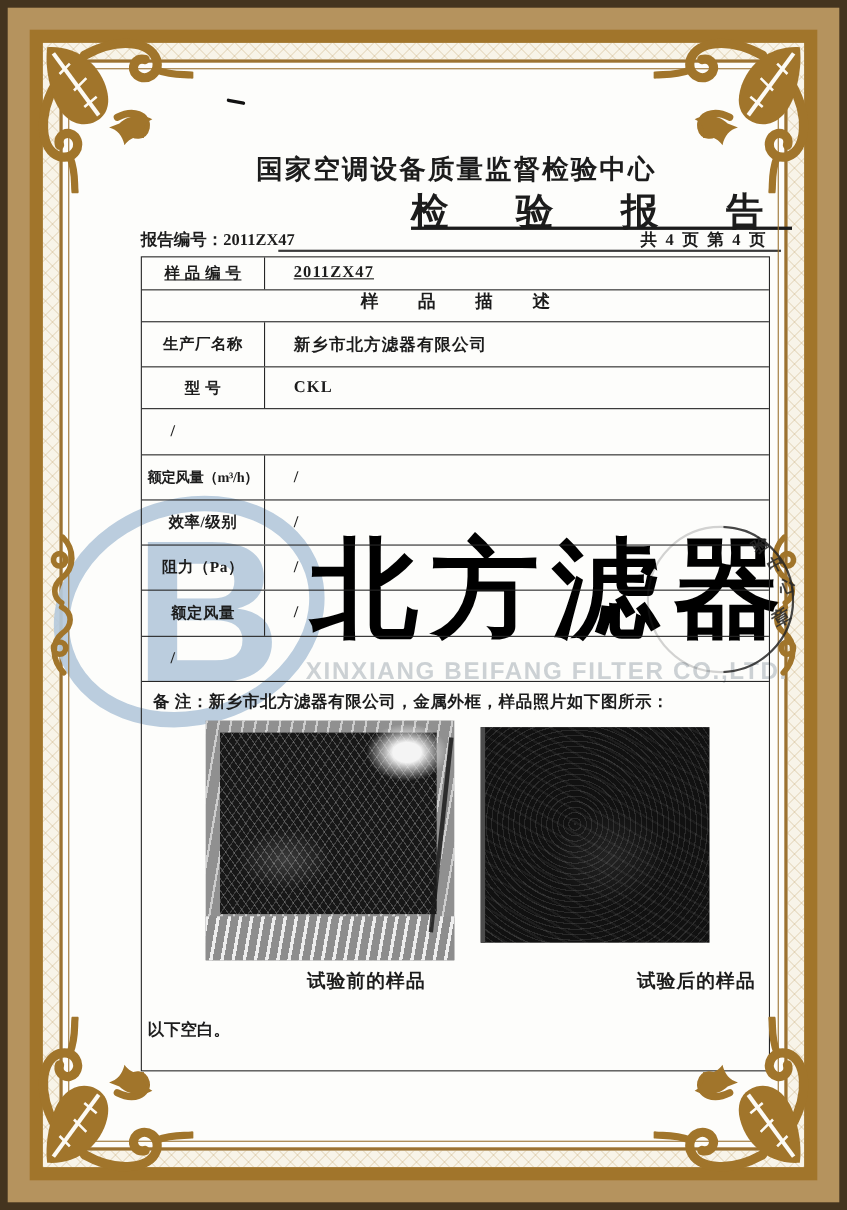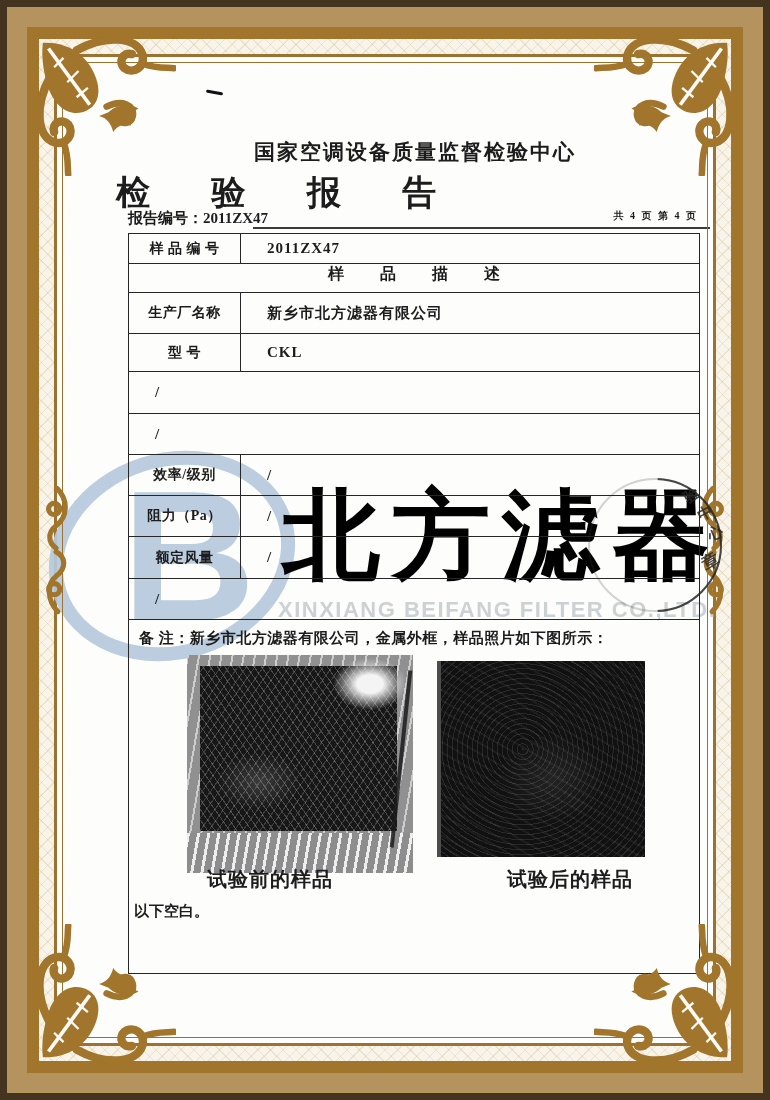--- a/index.html
+++ b/index.html
@@ -30,34 +30,34 @@
   .wm-logo{position:absolute;left:44px;top:438px;width:256px;height:236px;z-index:1;opacity:.92;}
   .wm-cn{position:absolute;left:282px;top:486px;z-index:1;
          font-family:"Liberation Sans","DejaVu Sans",sans-serif;font-weight:800;
          font-size:98px;line-height:1;letter-spacing:12px;color:#000000;white-space:nowrap;}
   .wm-en{position:absolute;left:278px;top:597px;z-index:1;
          font-family:"Liberation Sans","DejaVu Sans",sans-serif;font-weight:700;
          font-size:22px;letter-spacing:1.5px;color:#ccd1d4;white-space:nowrap;}
 
   
   .org-title{position:absolute;left:100px;right:40px;top:138px;text-align:center;z-index:2;
-    font-family:"Liberation Sans","DejaVu Sans",sans-serif;font-weight:700;font-size:21px;letter-spacing:2px;}
-  .report-title{position:absolute;left:90px;right:50px;top:170px;text-align:left;z-index:2;
+    font-family:"Liberation Sans","DejaVu Sans",sans-serif;font-weight:700;font-size:24px;letter-spacing:2px;}
+  .report-title{position:absolute;left:90px;right:50px;top:170px;text-align:right;z-index:2;
     font-family:"Liberation Sans","DejaVu Sans",sans-serif;font-weight:700;font-size:34px;
-    letter-spacing:26px;text-indent:26px;}
+    letter-spacing:26px;text-indent:26px;text-decoration:underline;}
   .report-no{position:absolute;left:128px;top:209px;z-index:2;font-size:15px;font-weight:700;}
-  .page-info{position:absolute;right:72px;top:209px;z-index:2;font-size:10px;font-weight:700;letter-spacing:2px;}
+  .page-info{position:absolute;right:72px;top:209px;z-index:2;font-size:15px;font-weight:700;letter-spacing:2px;}
   .header-rule{position:absolute;left:253px;top:227px;width:457px;height:1.5px;background:#3a3a3a;z-index:2;}
   .pen-mark{position:absolute;left:206px;top:91px;width:17px;height:3.2px;background:#111;
             transform:rotate(11deg);border-radius:2px;z-index:3;}
 
   
   .tbl{position:absolute;left:128px;top:233px;width:570px;border:1.6px solid #262626;z-index:2;}
   .trow{display:flex;border-top:1.4px solid #262626;box-sizing:border-box;}
-  .trow:first-child{border-top:none;}
+  .trow:first-child{border-top:none;text-decoration:underline;}
   .lcell{width:112px;flex:0 0 112px;border-right:1.4px solid #262626;display:flex;align-items:center;
          justify-content:center;font-weight:700;font-size:14px;white-space:nowrap;letter-spacing:.5px;box-sizing:border-box;}
   .lcell.tight{font-size:13px;letter-spacing:-.3px;}
   .vcell{flex:1;display:flex;align-items:center;padding-left:26px;font-size:15px;font-weight:600;letter-spacing:1px;}
   .header-row{justify-content:center;align-items:flex-start;font-weight:700;font-size:16px;
               letter-spacing:16px;text-indent:16px;}
   .remark-row{display:block;position:relative;}
   .remark-text{position:absolute;left:10px;top:9px;font-size:15px;font-weight:700;letter-spacing:.5px;}
 
   
@@ -73,24 +73,24 @@
   .pb-bottom{position:absolute;left:0;right:0;bottom:0;height:40px;background:#8d8d8d;
     background-image:repeating-linear-gradient(100deg, rgba(255,255,255,.85) 0 3px, transparent 3px 10px);}
   .pb-streak{position:absolute;left:270px;top:50px;width:3.5px;height:178px;background:#1b1b1b;
     transform:rotate(6deg);opacity:.85;}
   .photo-after{position:absolute;left:308px;top:41px;width:208px;height:196px;background:#111;
     border-left:4px solid #4c4c4c;box-sizing:border-box;
     background-image:
       repeating-radial-gradient(circle at 40% 45%, rgba(255,255,255,.10) 0 1px, transparent 1px 5px),
       repeating-linear-gradient(30deg, rgba(255,255,255,.05) 0 2px, transparent 2px 9px),
       radial-gradient(70px 60px at 55% 60%, rgba(255,255,255,.08), transparent 75%);}
-  .caption{position:absolute;top:246px;width:180px;text-align:left;font-size:20px;font-weight:700;letter-spacing:1px;}
+  .caption{position:absolute;top:260px;width:180px;text-align:right;font-size:17px;font-weight:700;letter-spacing:1px;}
   .cap-before{left:78px;}
   .cap-after{left:378px;}
-  .blank-note{position:absolute;left:5px;top:282px;font-size:15px;font-weight:700;}
+  .blank-note{position:absolute;left:5px;top:307px;font-size:15px;font-weight:700;}
 
   
   .stamp{position:absolute;left:588px;top:478px;width:134px;height:134px;z-index:6;}
   .stamp-ring-faint{position:absolute;inset:0;border-radius:50%;border:2.5px solid rgba(60,60,60,.22);}
   .stamp-ring{position:absolute;inset:0;border-radius:50%;border:2.8px solid rgba(35,35,35,.8);
     clip-path:inset(0 0 0 52%);}
   .stamp-ch{position:absolute;font-size:15px;font-weight:700;color:rgba(40,40,40,.85);}
 </style>
 </head>
 <body>
@@ -180,20 +180,21 @@
       <div class="vcell">新乡市北方滤器有限公司</div>
     </div>
     <div class="trow" style="height:38px">
       <div class="lcell">型  号</div>
       <div class="vcell">CKL</div>
     </div>
     <div class="trow" style="height:42px">
       <div class="vcell">/</div>
     </div>
     <div class="trow" style="height:41px">
+      <div class="lcell tight">额定风量（m³/h）</div>
       <div class="vcell">/</div>
     </div>
     <div class="trow" style="height:41px">
       <div class="lcell">效率/级别</div>
       <div class="vcell">/</div>
     </div>
     <div class="trow" style="height:41px">
       <div class="lcell">阻力（Pa）</div>
       <div class="vcell">/</div>
     </div>

